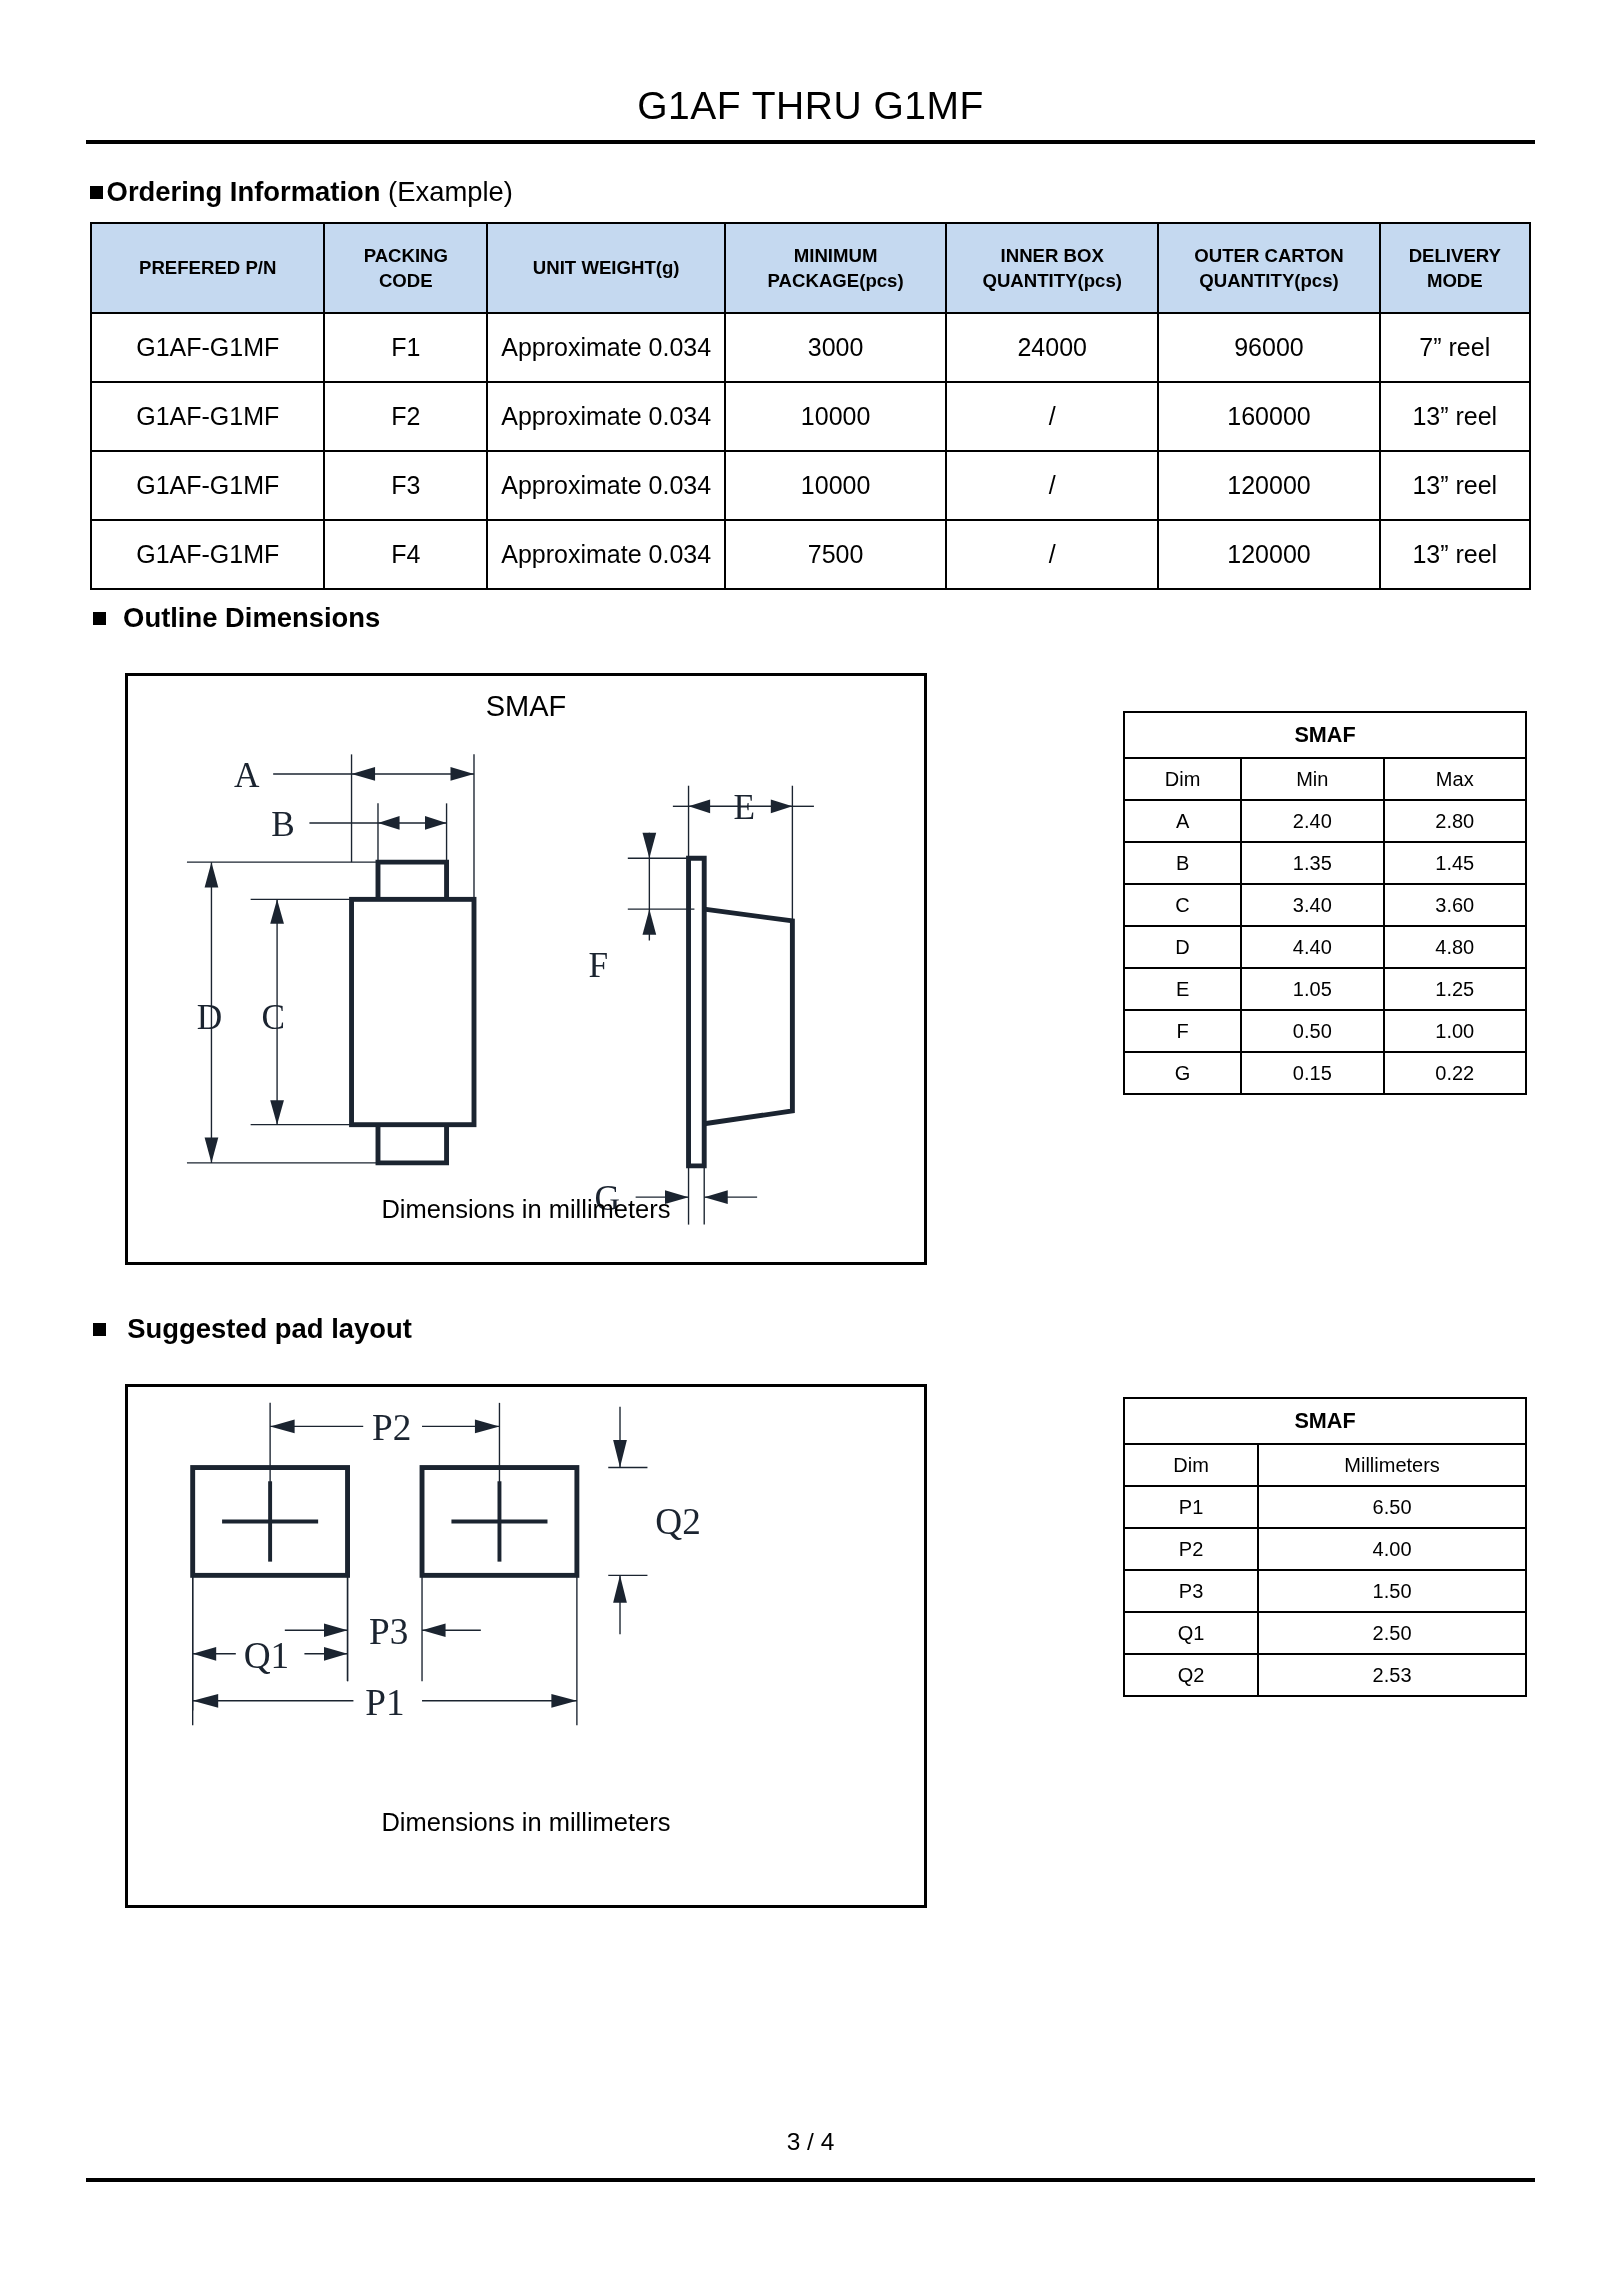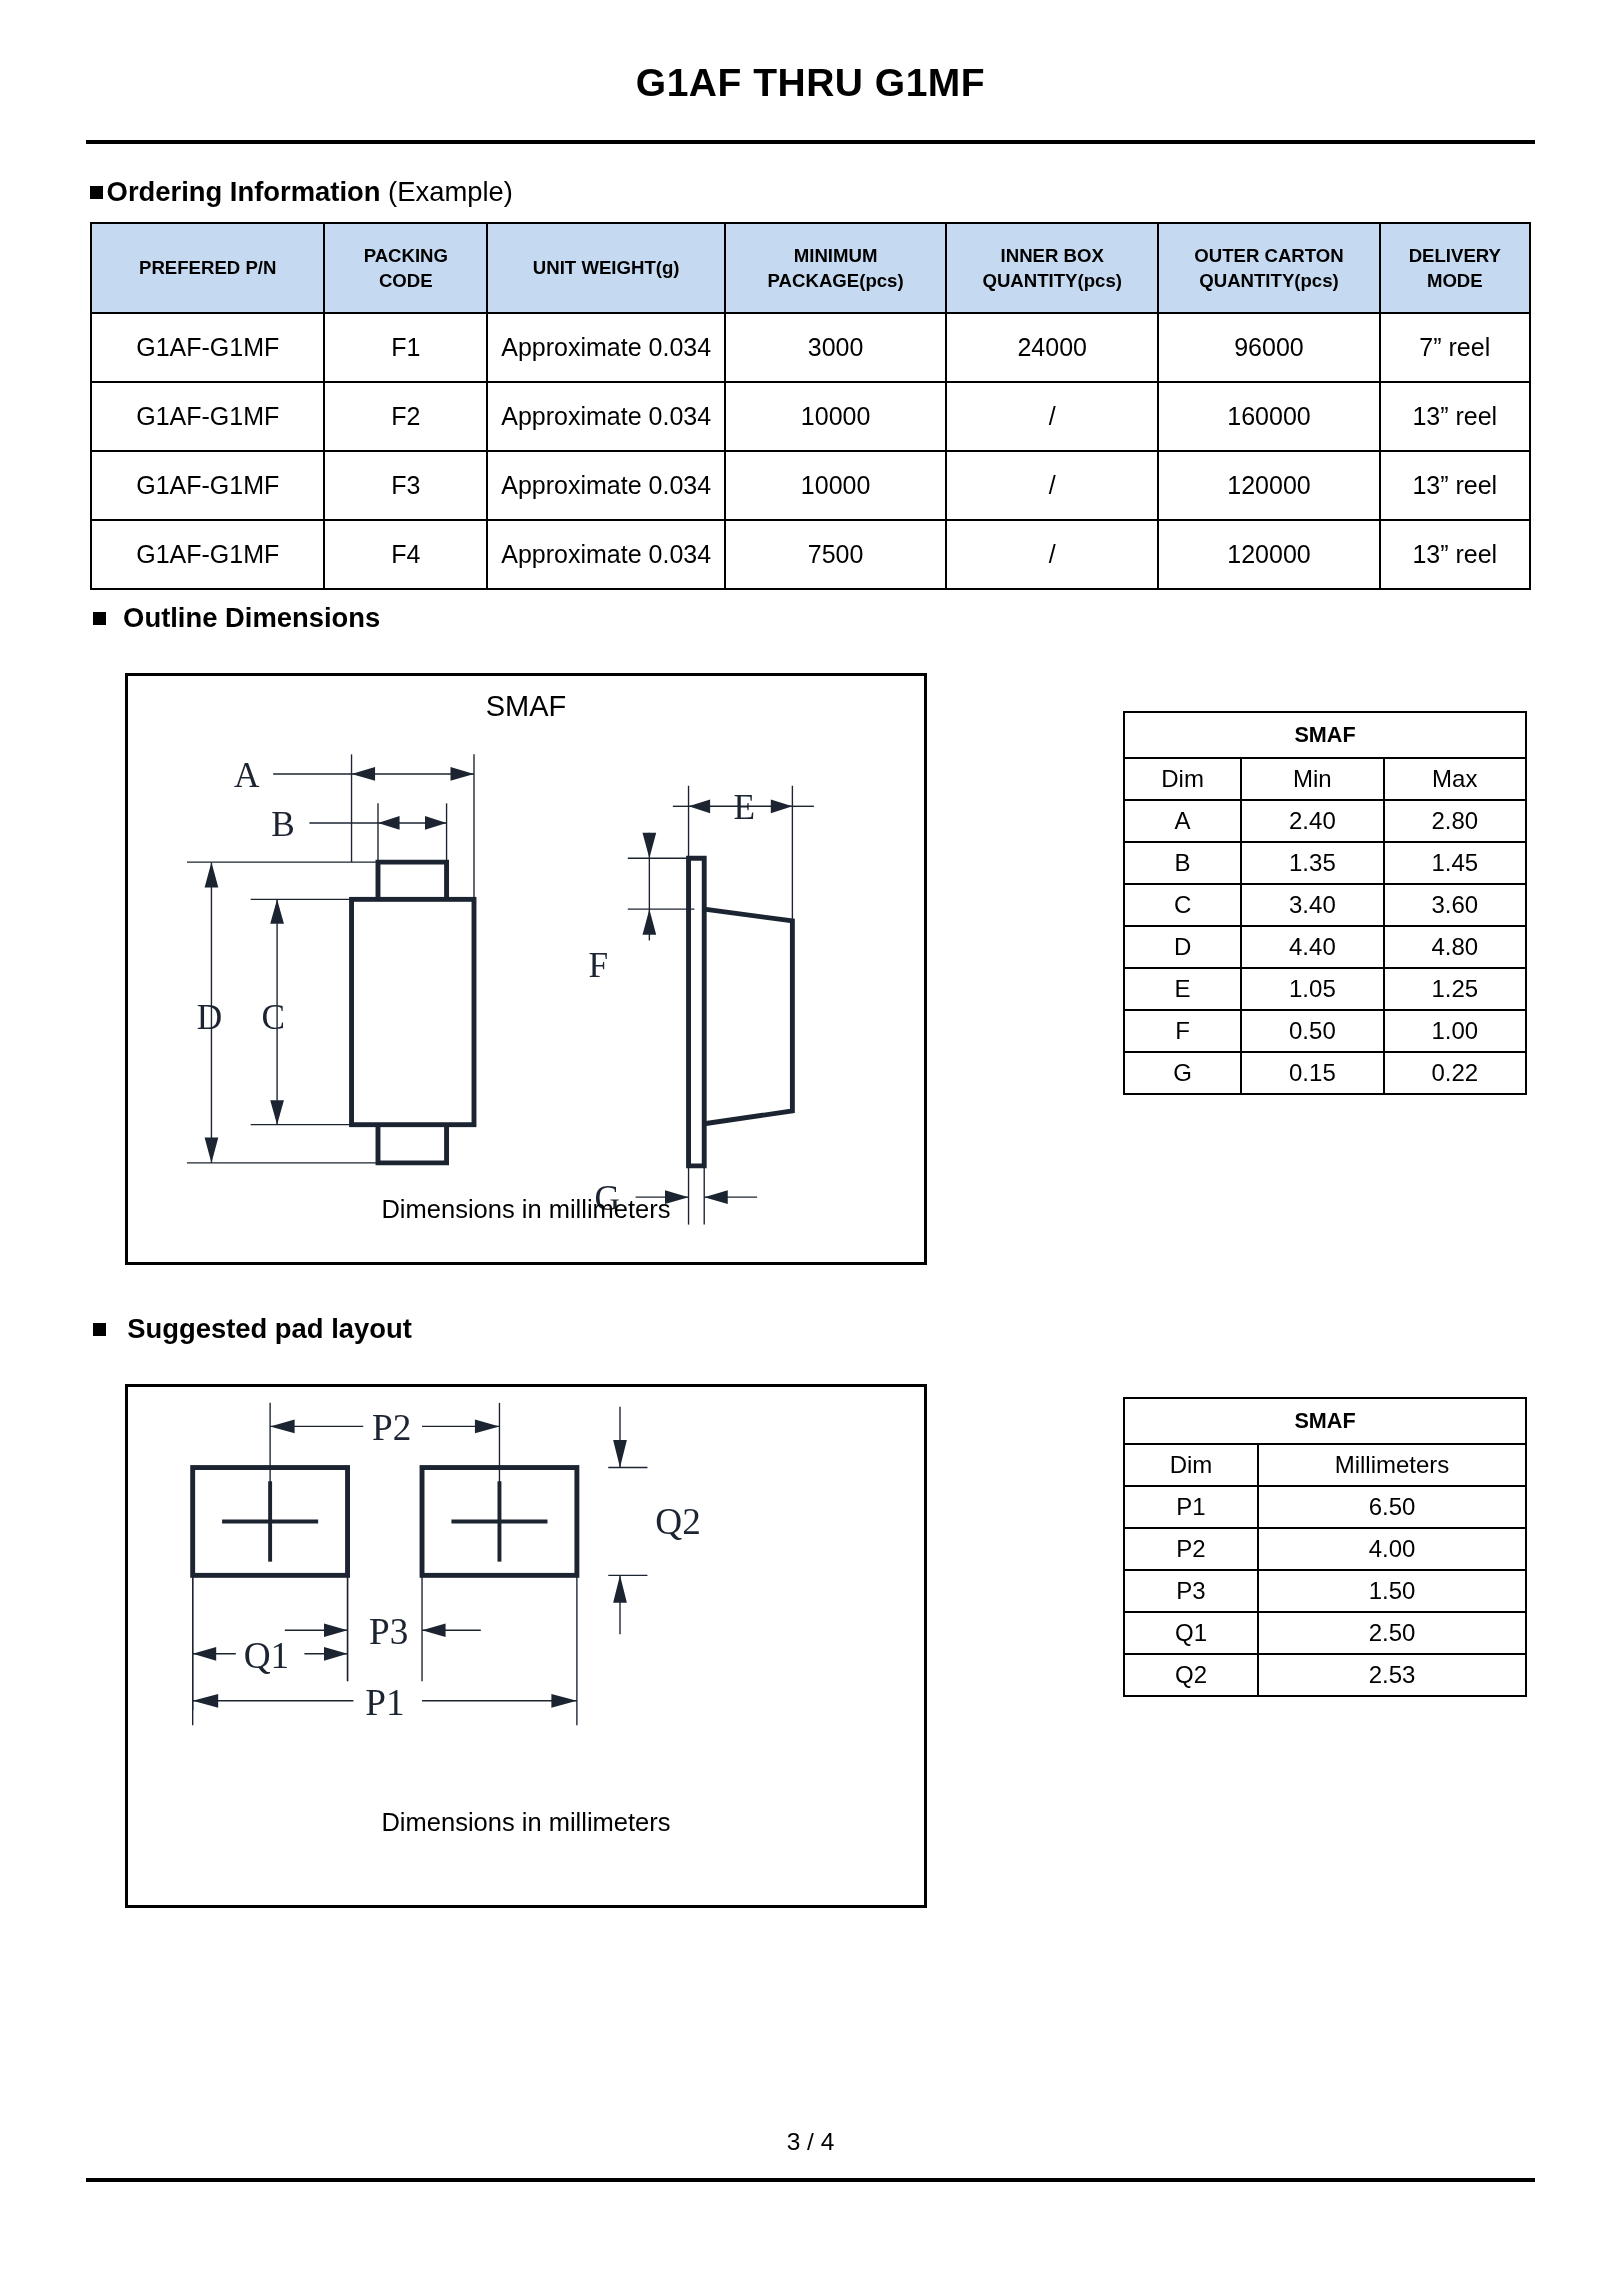--- a/index.html
+++ b/index.html
@@ -8,23 +8,23 @@
     background:#ffffff;
     font-family:"Liberation Sans", sans-serif;
     color:#000;
     position:relative;
     overflow:hidden;
   }
   .page { position:absolute; left:0; top:0; width:1621px; height:2293px; }
 
   
   .doc-title {
-    position:absolute; left:0; top:61px; width:1621px;
+    position:absolute; left:0; top:84px; width:1621px;
     text-align:center;
-    font-size:39px; font-weight:bold; letter-spacing:0.5px;
+    font-size:39px; font-weight:normal; letter-spacing:0.5px;
   }
   .header-rule {
     position:absolute; left:86px; top:140px; width:1449px; height:3.9px;
     background:#000;
   }
 
   
   .section-head {
     position:absolute;
     font-size:27.4px; font-weight:bold;
@@ -78,21 +78,21 @@
     position:absolute; width:100%; text-align:center;
     font-size:25.5px; left:0;
   }
 
   svg { display:block; }
 
   
   #smaf-dim-table  { left:1123px; top:711px;  width:404px; }
   #smaf-pad-table  { left:1123px; top:1397px; width:404px; }
   #smaf-dim-table td, #smaf-pad-table td {
-    font-size:24px; height:38px; padding:1px 3.9px;
+    font-size:20px; height:38px; padding:1px 3.9px;
   }
   .tbl-title { font-weight:bold !important; font-size:21.6px !important; height:42px !important; }
 
   
   .page-no {
     position:absolute; left:0; top:2128px; width:1621px;
     text-align:center; font-size:24.5px;
   }
   .footer-rule {
     position:absolute; left:86px; top:2178px; width:1449px; height:3.9px; background:#000;

